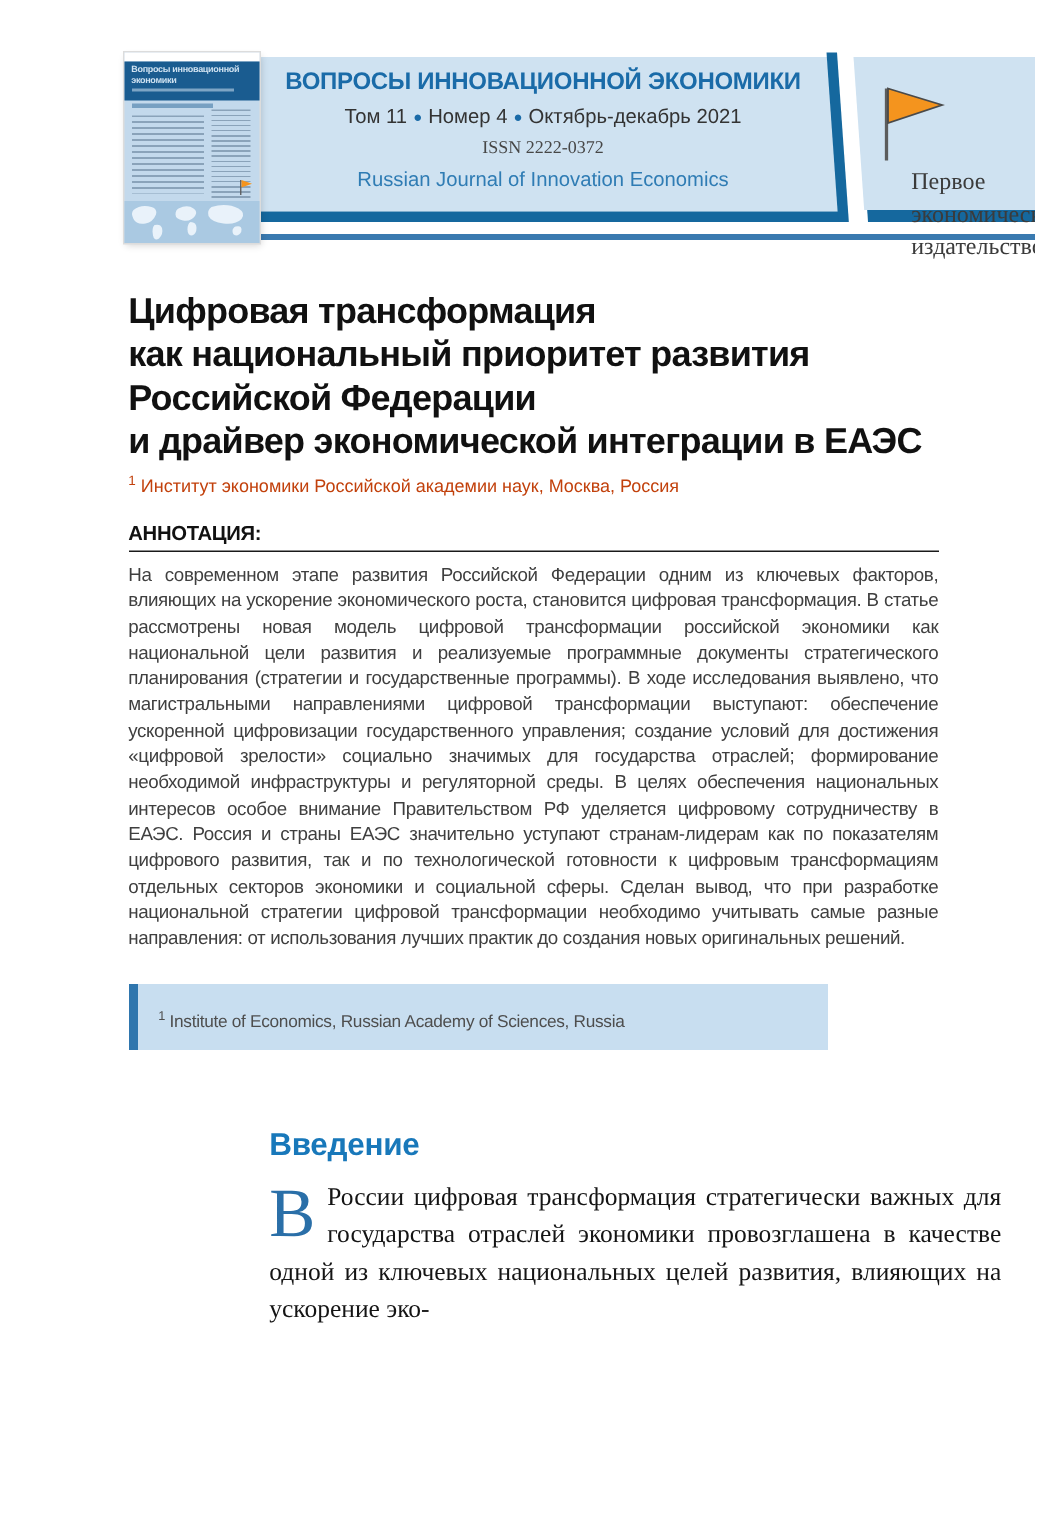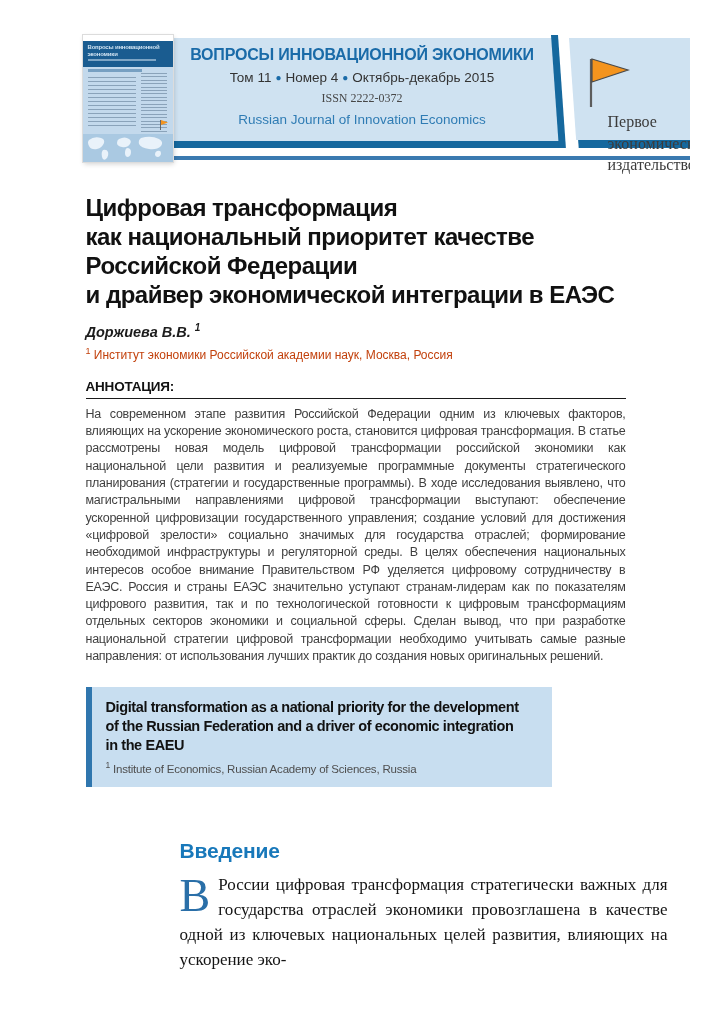--- a/index.html
+++ b/index.html
@@ -140,21 +140,21 @@
     <div class="slant-stripe"></div>
     <div class="logo-bg">
       <div class="light"></div>
       <div class="bar"></div>
     </div>
     <div class="divider"></div>
 
     <div class="banner-text">
       <div class="jr-title">ВОПРОСЫ ИННОВАЦИОННОЙ ЭКОНОМИКИ</div>
       <div class="jr-issue">
-        <span>Том 11</span><span class="dot">●</span><span>Номер 4</span><span class="dot">●</span><span>Октябрь-декабрь 2015</span>
+        <span>Том 11</span><span class="dot">●</span><span>Номер 4</span><span class="dot">●</span><span>Октябрь-декабрь 2021</span>
       </div>
       <div class="jr-issn">ISSN 2222-0372</div>
       <div class="jr-en">Russian Journal of Innovation Economics</div>
     </div>
 
     <div class="publisher">
       <svg class="flag-icon" width="50" height="54" viewBox="0 0 50 54">
         <line x1="5" y1="4" x2="5" y2="52" stroke="#5c5c5c" stroke-width="2.2"></line>
         <polygon points="6,4 42,15 6,27" fill="#f4941e" stroke="#4a4a4a" stroke-width="1.2"></polygon>
       </svg>
@@ -187,41 +187,35 @@
             <path d="M74,17 q4,-1 4,2 q0,3 -3,4 q-3,0 -3,-3 q0,-2 2,-3 z"></path>
           </g>
         </svg>
       </div>
     </div>
   </div>
 
   <div class="content">
 
     <h1 class="art-title">Цифровая трансформация
-как национальный приоритет качестве
+как национальный приоритет развития
 Российской Федерации
 и драйвер экономической интеграции в ЕАЭС</h1>
 
-    <div class="author-line">
-      <span>Доржиева В.В.</span>&nbsp;<sup>1</sup>
-    </div>
     <div class="affil-line">
       <sup>1</sup>&nbsp;<span>Институт экономики Российской академии наук, Москва, Россия</span>
     </div>
 
     <div class="abstract-sec">
       <div class="section-label">АННОТАЦИЯ:</div>
       <p class="abstract-text">На современном этапе развития Российской Федерации одним из ключевых факторов, влияющих на ускорение экономического роста, становится цифровая трансформация. В статье рассмотрены новая модель цифровой трансформации российской экономики как национальной цели развития и реализуемые программные документы стратегического планирования (стратегии и государственные программы). В ходе исследования выявлено, что магистральными направлениями цифровой трансформации выступают: обеспечение ускоренной цифровизации государственного управления; создание условий для достижения «цифровой зрелости» социально значимых для государства отраслей; формирование необходимой инфраструктуры и регуляторной среды. В целях обеспечения национальных интересов особое внимание Правительством РФ уделяется цифровому сотрудничеству в ЕАЭС. Россия и страны ЕАЭС значительно уступают странам-лидерам как по показателям цифрового развития, так и по технологической готовности к цифровым трансформациям отдельных секторов экономики и социальной сферы. Сделан вывод, что при разработке национальной стратегии цифровой трансформации необходимо учитывать самые разные направления: от использования лучших практик до создания новых оригинальных решений.</p>
     </div>
 
 
     <div class="en-box">
-      <div class="en-title">Digital transformation as a national priority for the development
-of the Russian Federation and a driver of economic integration
-in the EAEU</div>
       <div class="en-affil">
         <sup>1</sup>&nbsp;<span>Institute of Economics, Russian Academy of Sciences, Russia</span>
       </div>
     </div>
 
     <div class="intro-sec">
       <div class="intro-head">Введение</div>
       <p class="intro-par">
         <span class="dropcap">В</span><span>России цифровая трансформация стратегически важных для государства отраслей экономики провозглашена в качестве одной из ключевых национальных целей развития, влияющих на ускорение эко-</span>
       </p>

